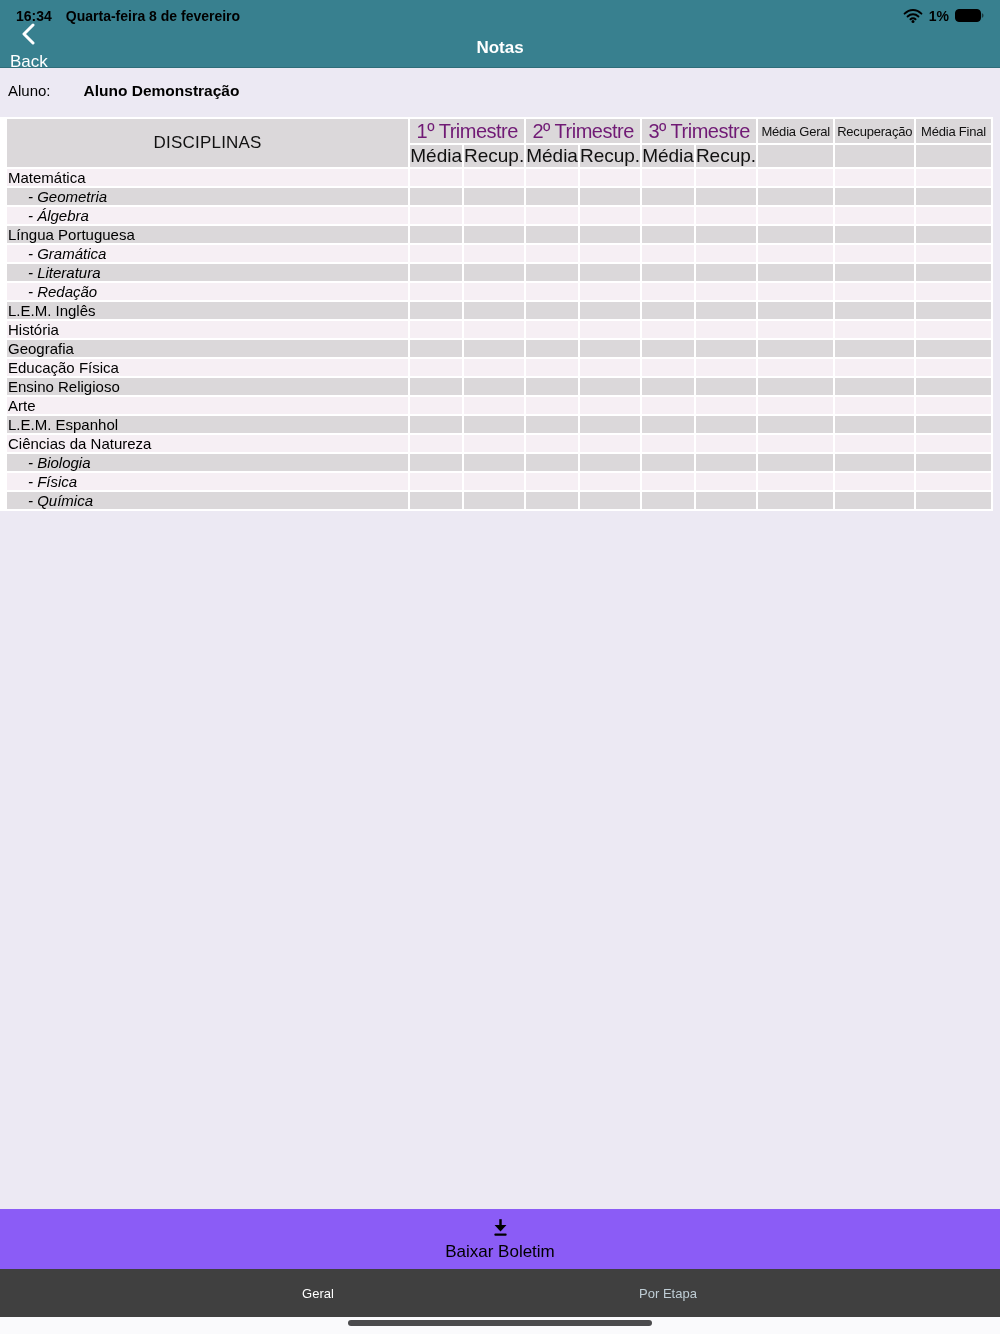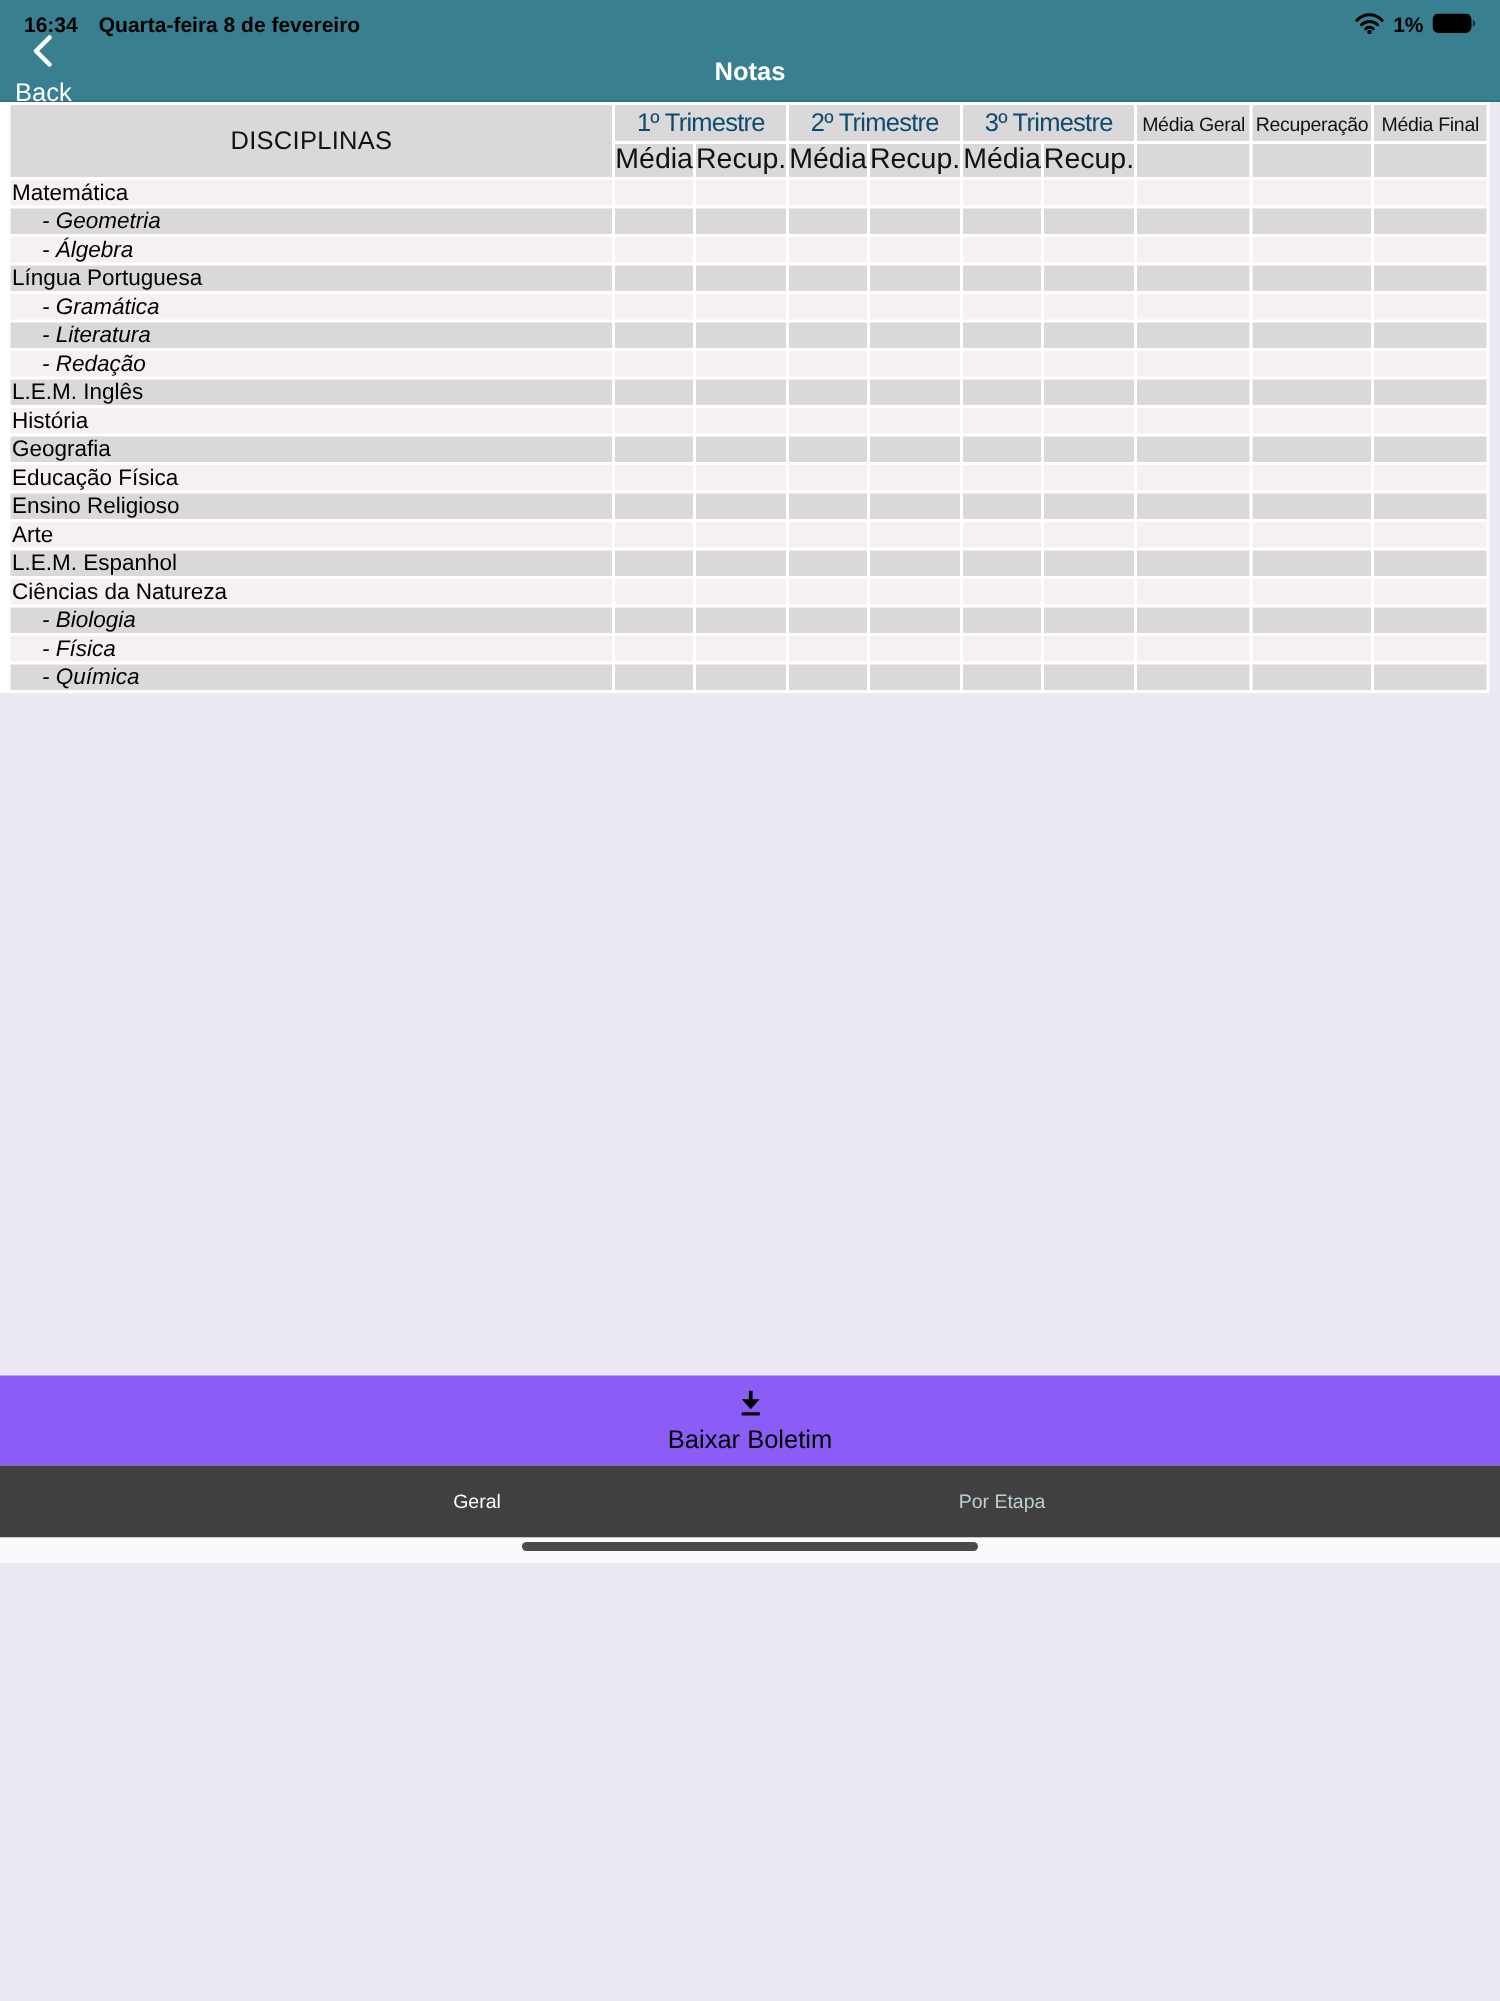--- a/index.html
+++ b/index.html
@@ -3,21 +3,21 @@
 <meta charset="utf-8">
 <style>
   * { margin:0; padding:0; box-sizing:border-box; }
   html,body { width:1000px; height:1334px; }
   body {
     font-family:"Liberation Sans", sans-serif;
     background:#ECE9F3;
     overflow:hidden;
     -webkit-font-smoothing:antialiased;
   }
-  .app { width:1000px; height:1042px; display:flex; flex-direction:column; }
+  .app { width:1000px; height:1334px; display:flex; flex-direction:column; }
 
   
   .statusbar {
     height:28px; background:#38808F; color:#000;
     display:flex; align-items:center; justify-content:space-between;
     padding:0 16px; font-size:14px; font-weight:600; flex:0 0 auto;
   }
   .sb-left { display:flex; gap:14px; align-items:center; padding-top:3px; }
   .sb-right { display:flex; gap:6px; align-items:center; padding-top:3px; }
   .sb-right svg { display:block; }
@@ -53,22 +53,22 @@
   }
   table.grades th, table.grades td {
     background:#DBD8DA; padding:0; font-weight:400;
     white-space:nowrap; overflow:hidden;
   }
   th.disc {
     font-size:17px; font-weight:700; text-align:center; letter-spacing:0.2px;
     color:#111;
   }
   th.trim {
-    font-size:17px; font-weight:700; height:24px; text-align:center;
-    letter-spacing:-0.5px; color:#0c4a6e;
+    font-size:20px; font-weight:700; height:24px; text-align:center;
+    letter-spacing:-0.5px; color:#701a75;
   }
   th.small {
     font-size:13px; font-weight:700; text-align:center; letter-spacing:-0.2px;
     color:#111;
   }
   th.subh { font-size:19px; height:20px; text-align:center; color:#111; }
   tbody td { height:16.6px; font-size:15px; color:#000; }
   tbody td.subject { text-align:left; padding-left:1px; }
   tbody td.subject.sub { padding-left:21px; font-style:italic; }
   tbody tr:nth-child(odd) td { background:#F6EFF4; }
@@ -134,20 +134,24 @@
         <svg width="13" height="22" viewBox="0 0 13 22">
           <polyline points="11,2 2,11 11,20" fill="none" stroke="#fff" stroke-width="3" stroke-linecap="round" stroke-linejoin="round"></polyline>
         </svg>
       </span>
       <span>Back</span>
     </div>
     <div class="nav-title">Notas</div>
   </div>
 
   <div class="content">
+    <div class="aluno-row">
+      <span>Aluno:</span>
+      <span class="aluno-name">Aluno Demonstração</span>
+    </div>
 
     <div class="table-wrap">
       <table class="grades">
         <colgroup>
           <col style="width:428px">
           <col style="width:45px">
             <col style="width:47px">
           <col style="width:45px">
             <col style="width:47px">
           <col style="width:45px">

